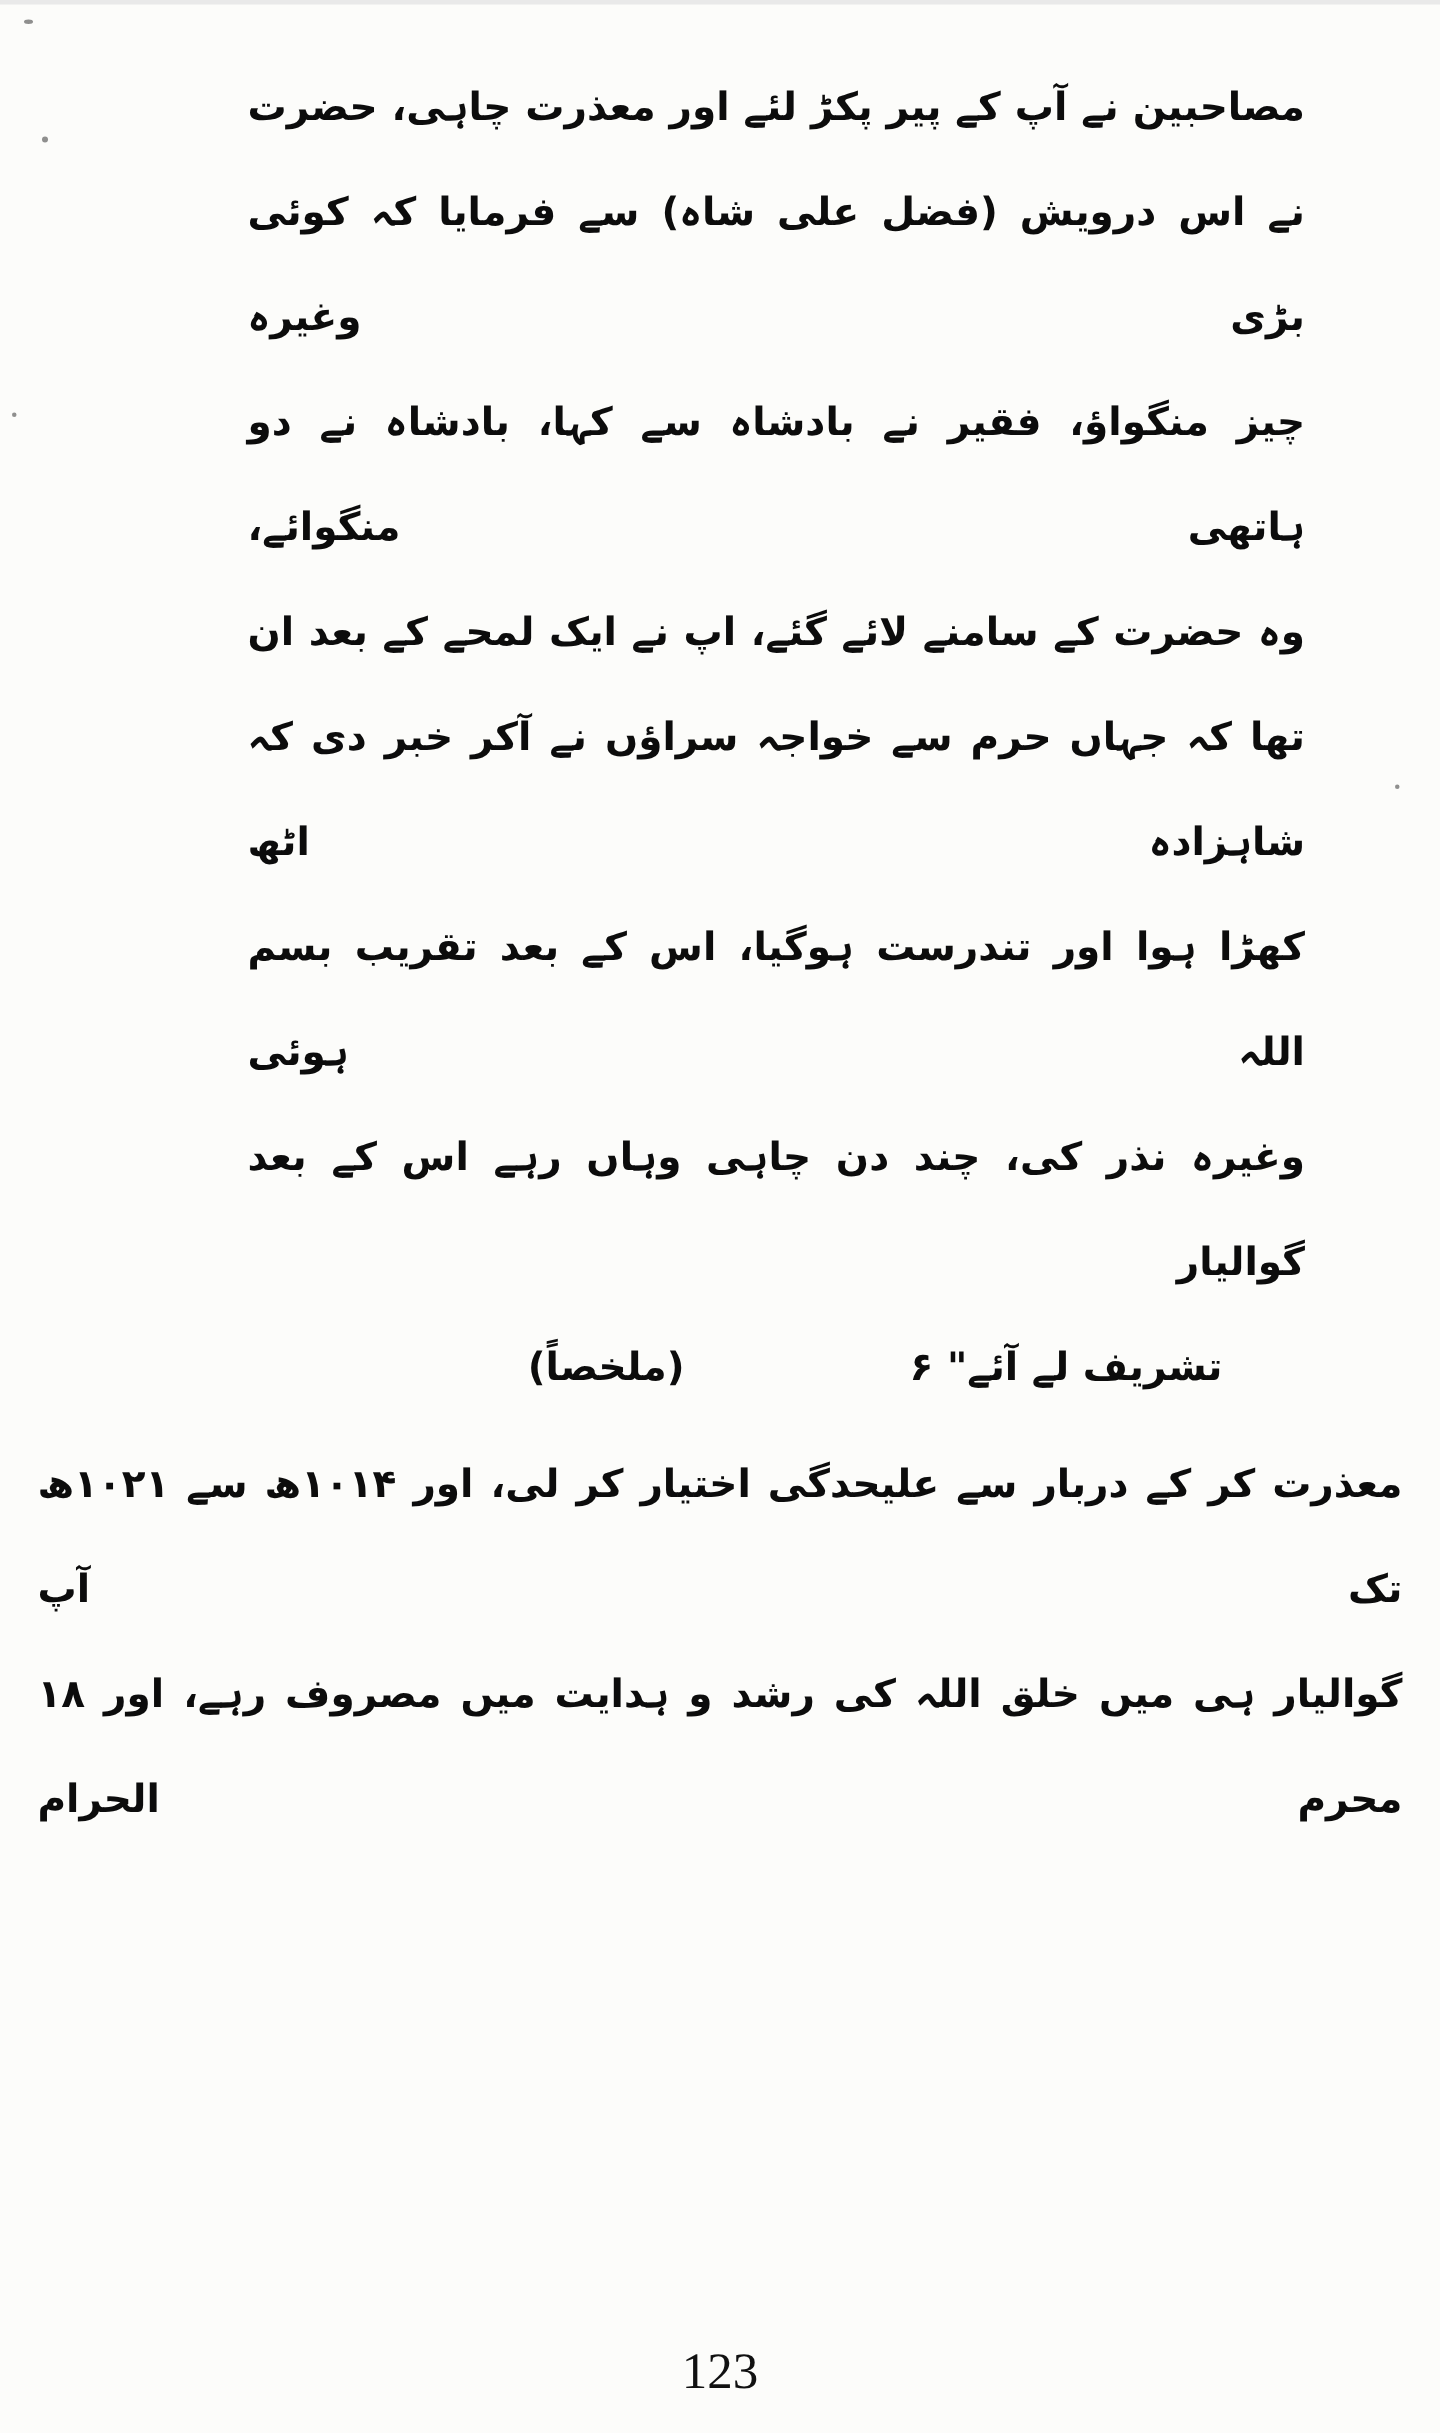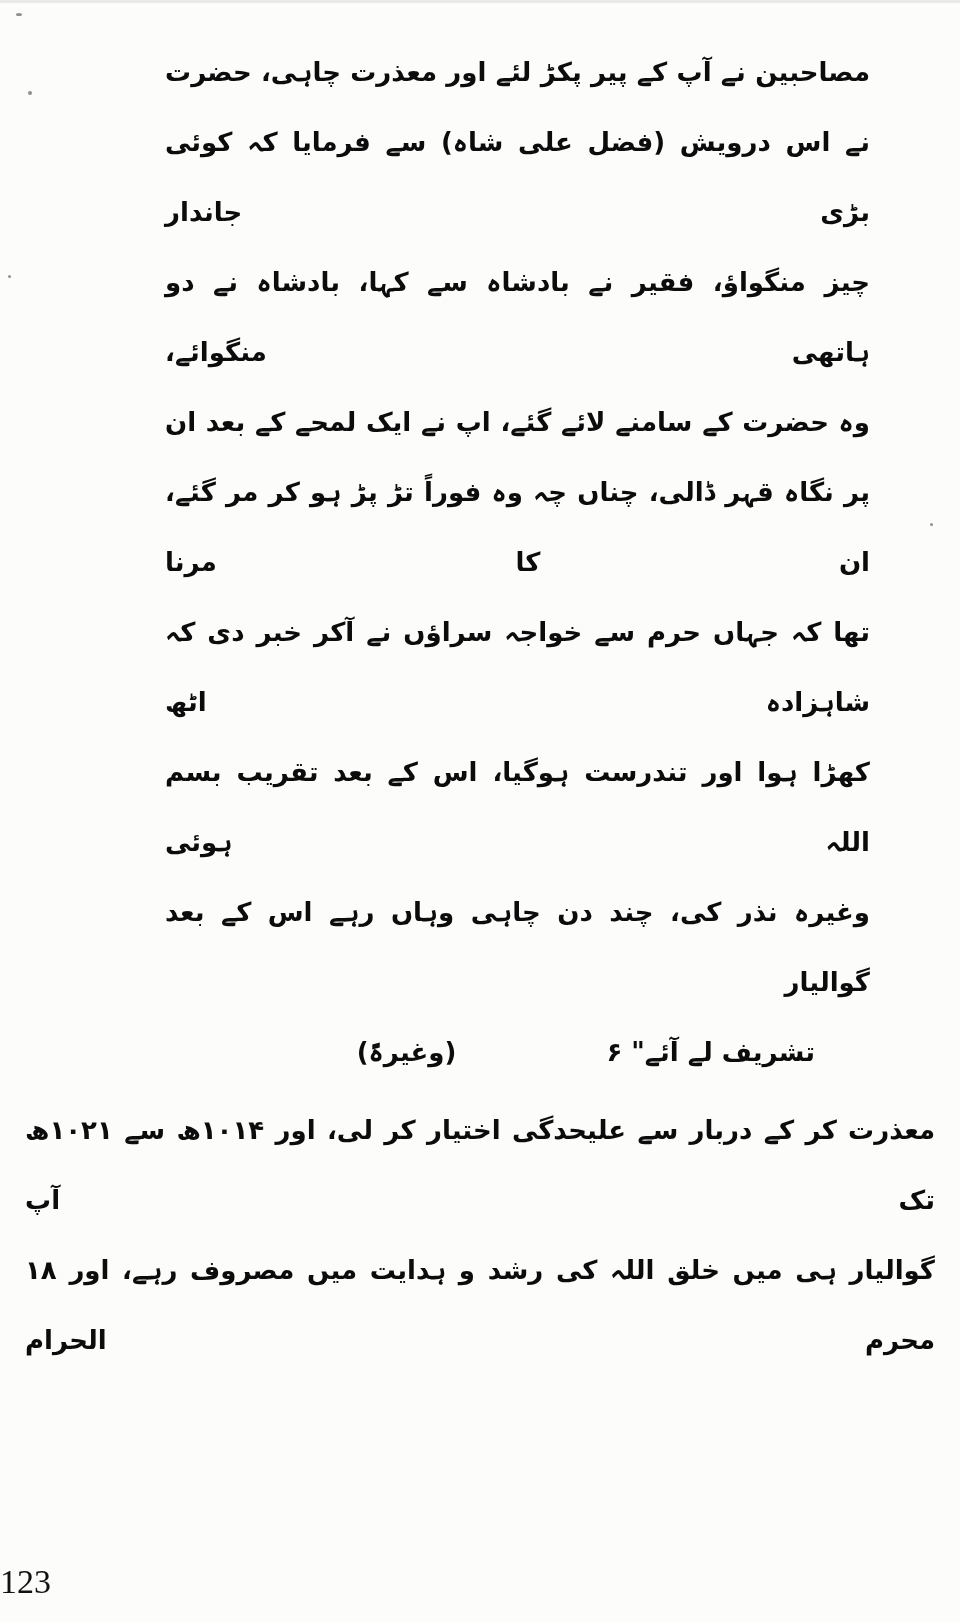--- a/index.html
+++ b/index.html
@@ -30,50 +30,50 @@
     display:flex;
     font-size:26px; font-weight:bold; line-height:70px;
   }
   .quote-close .txt { margin-right:55px; }
   .quote-close .src { margin-right:150px; }
 
   .para { margin-top:8px; }
 
   .pageno {
     position:absolute; bottom:24px; left:0; width:100%;
+    text-align:center;
     font-family:"Liberation Serif", serif;
     font-size:34px; color:#111;
   }
 
   .speck { position:absolute; background:#555; border-radius:50%; opacity:.65; }
 </style>
 </head>
 <body>
 
 <div class="page">
 
   <div class="speck" style="left:16px; top:10px; width:6px; height:3px;"></div>
   <div class="speck" style="left:28px; top:88px; width:4px; height:4px;"></div>
   <div class="speck" style="left:8px; top:272px; width:3px; height:3px;"></div>
   <div class="speck" style="left:930px; top:520px; width:3px; height:3px;"></div>
 
   <div class="content">
 
     <div class="quote">
       <div class="line">مصاحبین نے آپ کے پیر پکڑ لئے اور معذرت چاہی، حضرت</div>
-      <div class="line">نے اس درویش (فضل علی شاہ) سے فرمایا کہ کوئی بڑی جاندار</div>
+      <div class="line">نے اس درویش (فضل علی شاہ) سے فرمایا کہ کوئی بڑی وغیرہ</div>
       <div class="line">چیز منگواؤ، فقیر نے بادشاہ سے کہا، بادشاہ نے دو ہاتھی منگوائے،</div>
       <div class="line">وہ حضرت کے سامنے لائے گئے، اپ نے ایک لمحے کے بعد ان</div>
-      <div class="line">پر نگاہ قہر ڈالی، چناں چہ وہ فوراً تڑ پڑ ہو کر مر گئے، ان کا مرنا</div>
       <div class="line">تھا کہ جہاں حرم سے خواجہ سراؤں نے آکر خبر دی کہ شاہزادہ اٹھ</div>
       <div class="line">کھڑا ہوا اور تندرست ہوگیا، اس کے بعد تقریب بسم اللہ ہوئی</div>
       <div class="line">وغیرہ نذر کی، چند دن چاہی وہاں رہے اس کے بعد گوالیار</div>
       <div class="quote-close">
         <span class="txt">تشریف لے آئے" ۶</span>
-        <span class="src">(وغیرہً)</span>
+        <span class="src">(ملخصاً)</span>
       </div>
     </div>
 
     <div class="para">
       <div class="line">معذرت کر کے دربار سے علیحدگی اختیار کر لی، اور ۱۰۱۴ھ سے ۱۰۲۱ھ تک آپ</div>
       <div class="line">گوالیار ہی میں خلق اللہ کی رشد و ہدایت میں مصروف رہے، اور ۱۸ محرم الحرام</div>
 
     </div>
 
   </div>

